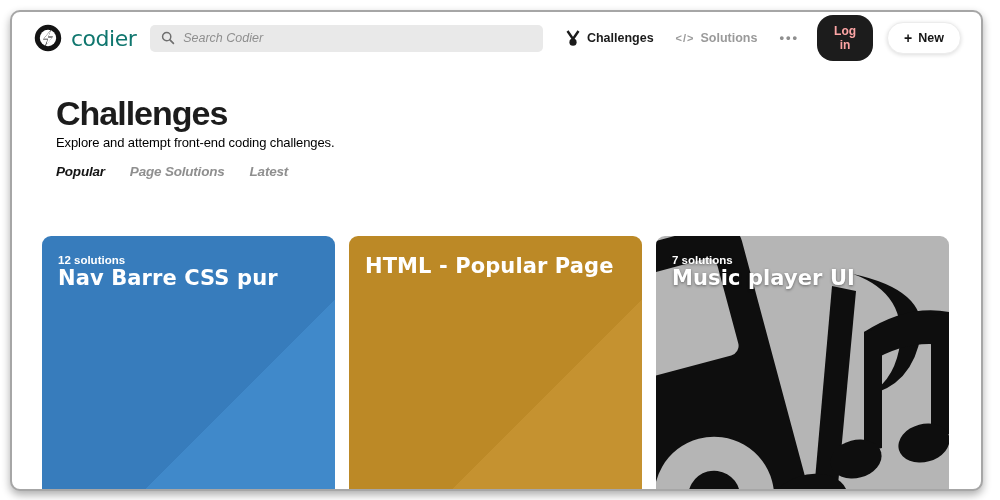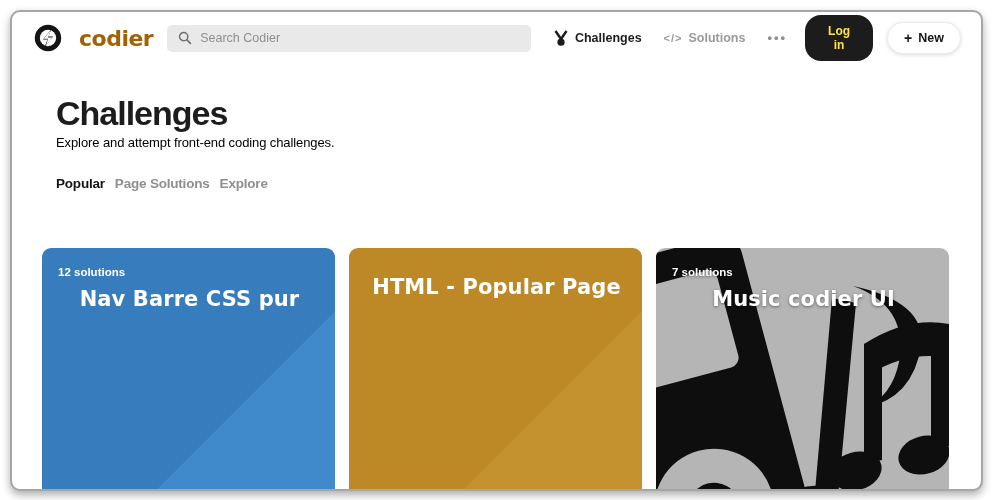--- a/index.html
+++ b/index.html
@@ -10,67 +10,67 @@
     position:absolute; left:10px; top:10px; width:973px; height:481px;
     background:#fff; border:2px solid #a6a6a6; border-radius:10px;
     box-shadow:0 4px 8px rgba(0,0,0,.32);
     overflow:hidden;
   }
 
   
   .header { display:flex; align-items:center; padding:6px 20px 0 22px; height:46px; }
   .logo-wrap { display:flex; align-items:center; gap:9px; cursor:pointer; }
   .logo-svg { width:28px; height:28px; display:block; }
-  .brand { font-size:22px; font-weight:700; color:#a16207; letter-spacing:-0.5px;
-           font-family:"DejaVu Sans", sans-serif;margin-left:8px; }
+  .brand { font-size:22px; font-weight:400; color:#0f766e; letter-spacing:-0.5px;
+           font-family:"DejaVu Sans", sans-serif; }
   .search {
     margin-left:14px; width:452px; height:27px; background:#e9e9e9;
     border-radius:5px; display:flex; align-items:center; padding:0 11px; gap:8px;
   }
   .search input {
     border:none; outline:none; background:transparent; flex:1;
-    font-size:12.5px; color:#444; font-family:"Liberation Sans", sans-serif;
+    font-size:12.5px; color:#444; font-family:"Liberation Sans", sans-serif;font-style:italic;
   }
   .search input::placeholder { color:#8f8f8f; }
   .nav { margin-left:auto; display:flex; align-items:center; }
   .nav-item { display:flex; align-items:center; gap:6px; cursor:pointer; margin-left:22px; }
   .nav-label { font-size:12.5px; font-weight:700; }
   .nav-item.active .nav-label { color:#1b1b1b; }
   .nav-item.muted .nav-label { color:#9a9a9a; }
   .code-glyph { font-size:11px; font-weight:700; color:#9a9a9a; letter-spacing:1px; }
   .dots { margin-left:22px; color:#8f8f8f; font-size:13px; font-weight:700;
           letter-spacing:2px; cursor:pointer; line-height:10px; }
   .btn { border:none; cursor:pointer; border-radius:16px; font-weight:700;
          font-family:"Liberation Sans", sans-serif; display:flex; align-items:center; }
-  .btn-login { margin-left:18px; background:#1c1c1c; color:#fde047; font-size:12px;
-               padding:9px 23px; }
+  .btn-login { margin-left:18px; background:#1c1c1c; color:#fca5a5; font-size:12px;
+               padding:9px 17px; }
   .btn-new { margin-left:14px; background:#fff; color:#161616; font-size:12.5px;
              padding:8px 16px; border:1px solid #ececec;
              box-shadow:0 1px 4px rgba(0,0,0,.14); gap:6px; }
   .plus-glyph { font-size:14px; font-weight:700; line-height:10px; }
 
   
   .main { padding:0 44px; }
   .page-title { margin-top:36px; font-size:34px; font-weight:800; color:#1c1c1c;
                 letter-spacing:-1px; }
   .page-subtitle { margin-top:2px; font-size:13px; color:#000000; letter-spacing:-0.1px; }
-  .tabs { margin-top:26px; display:flex; gap:10px; }
+  .tabs { margin-top:14px; display:flex; gap:25px;font-style:italic; }
   .tab { font-size:13.5px; font-weight:700; color:#8f8f8f; cursor:pointer;
          letter-spacing:-0.2px; }
   .tab.active { color:#141414; }
 
   
   .cards { margin:57px 0 0 -14px; display:flex; gap:14px; }
   .card { position:relative; width:293px; height:420px; border-radius:9px;
           overflow:hidden; flex-shrink:0; cursor:pointer; }
   .card-content { position:absolute; top:18px; left:16px; right:14px; z-index:2; color:#fff; }
   .card-solutions { font-size:11.5px; font-weight:700;
                     font-family:Liberation Sans, sans-serif; }
-  .card-title { margin-top:9px; font-size:21px; font-weight:700; letter-spacing:0.1px;
-                font-family:"DejaVu Sans", sans-serif;text-align:center; }
+  .card-title { font-size:21px; font-weight:700; letter-spacing:0.1px;
+                font-family:"DejaVu Sans", sans-serif; }
   .card.gray .card-solutions, .card.gray .card-title { text-shadow:0 1px 3px rgba(0,0,0,.45); }
   .card-art { position:absolute; left:0; top:0; width:293px; height:420px; z-index:1; }
 </style>
 </head>
 <body>
 
 <div class="frame">
 
   <div class="header">
     <div class="logo-wrap">
@@ -112,21 +112,21 @@
     </div>
   </div>
 
   <div class="main">
     <h1 class="page-title">Challenges</h1>
     <div class="page-subtitle">Explore and attempt front-end coding challenges.</div>
 
     <div class="tabs">
       <span class="tab active">Popular</span>
       <span class="tab">Page Solutions</span>
-      <span class="tab">Explore</span>
+      <span class="tab">Latest</span>
     </div>
 
     <div class="cards">
 
       <div class="card" style="background: linear-gradient(135deg, rgb(55, 124, 188) 50%, rgb(64, 137, 202) 50%);">
         <div class="card-content">
           <div class="card-solutions">12 solutions</div>
           <div class="card-title">Nav Barre CSS pur</div>
         </div>
       </div>
@@ -156,19 +156,19 @@
           <g fill="#0e0e0e">
             <path d="M208 96 Q 252 68 293 76 L293 110 Q 253 102 214 126 Z"></path>
             <polygon points="208,96 226,91 226,212 208,216"></polygon>
             <polygon points="275,80 293,77 293,198 275,202"></polygon>
             <ellipse cx="200" cy="223" rx="26" ry="19" transform="rotate(-15 200 223)"></ellipse>
             <ellipse cx="268" cy="207" rx="26" ry="19" transform="rotate(-15 268 207)"></ellipse>
           </g>
         </svg>
         <div class="card-content">
           <div class="card-solutions">7 solutions</div>
-          <div class="card-title">Music codier UI</div>
+          <div class="card-title">Music player UI</div>
         </div>
       </div>
 
     </div>
   </div>
 </div>
 
 </body></html>

